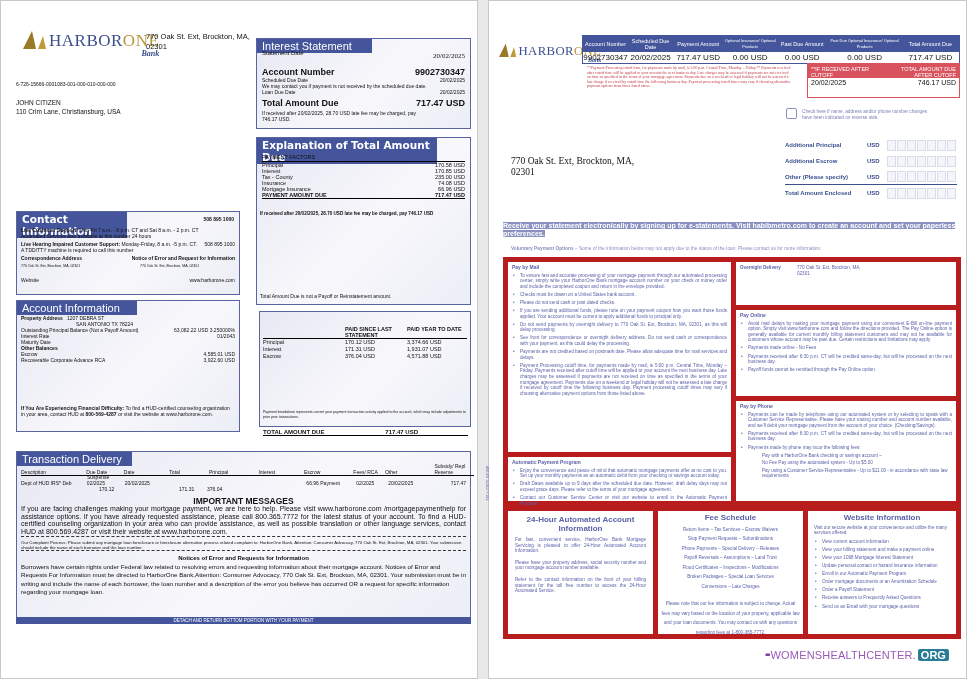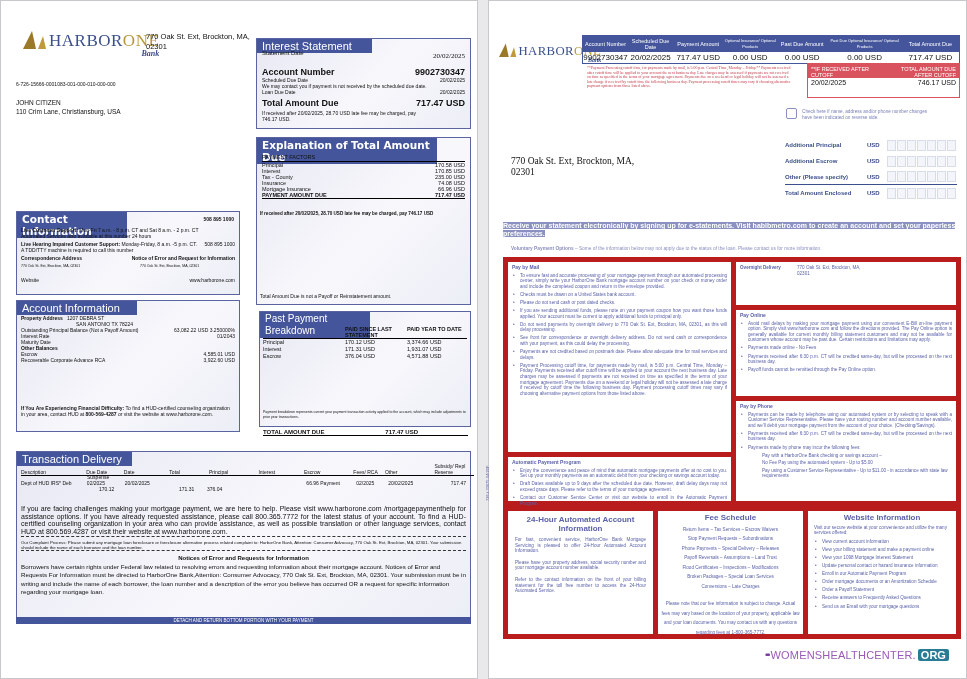--- a/index.html
+++ b/index.html
@@ -166,21 +166,20 @@
           <span>Recoverable Corporate Advance RCA</span>
           <span>3,922.60 USD</span>
         </div>
     </div>
     <div class="abs" style="left:4px;right:4px;top:104px;font-size:5px;line-height:6px">
       <b>If You Are Experiencing Financial Difficulty:</b> <span>To find a HUD-certified counseling organization in your area, contact HUD at</span> <b>800-569-4287</b> <span>or visit the website at www.harborone.com.</span>
     </div>
   </div>
 
   <div class="box" style="left:258px;top:310px;width:212px;height:116px">
-    <div class="box-title" style="width:110px;font-weight:normal;font-size:10px">Past Payment Breakdown</div>
     <div class="abs" style="left:3px;right:3px;top:14px;font-size:5.5px">
       <div style="display:flex;border-bottom:1px solid #000;font-weight:bold;line-height:6px">
         <span style="width:82px"></span>
           <span style="width:62px">PAID SINCE LAST STATEMENT</span>
           <span style="width:60px">PAID YEAR TO DATE</span>
       </div>
       <div id="past-rows">
           <div style="display: flex; line-height: 7px;">
             <span style="width: 82px;">Principal</span>
             <span style="width: 62px;">170.12 USD</span>
@@ -231,20 +230,21 @@
         <span style="width:50px">20/02/2025</span>
         <span style="width:28px;text-align:right">717.47</span>
       </div>
       <div style="display:flex">
           <span style="width:78px"></span>
           <span style="width:80px">170.12</span>
           <span style="width:28px">171.31</span>
           <span>376.04</span>
         </div>
     </div>
+    <div class="abs center" style="left:0;right:0;top:44px;font-size:8.5px;font-weight:bold">IMPORTANT MESSAGES</div>
     <div class="abs" style="left:4px;right:4px;top:53px;font-size:7px;line-height:7.5px;text-align:justify;border-bottom:1px dashed #333;padding-bottom:1px">If you are facing challenges making your mortgage payment, we are here to help. Please visit www.harborone.com /mortgagepaymenthelp for assistance options. If you have already requested assistance, please call 800.365.7772 for the latest status of your account. To find a HUD-certified counseling organization in your area who can provide assistance, as well as possible translation or other language services, contact HUD at 800.569.4287 or visit their website at www.harborone.com.</div>
     <div class="abs" style="left:4px;right:4px;top:88px;font-size:4.3px;line-height:5px;border-bottom:1px dashed #333">Our Complaint Process: Please submit any mortgage loan foreclosure or foreclosure alternative process related complaint to: HarborOne Bank, Attention: Consumer Advocacy, 770 Oak St. Ext, Brockton, MA, 02301. Your submission should include the name of each borrower and the loan number.</div>
     <div class="abs center" style="left:0;right:0;top:103px;font-size:6px;font-weight:bold">Notices of Error and Requests for Information</div>
     <div class="abs" style="left:4px;right:4px;top:111px;font-size:6.2px;line-height:8.3px">Borrowers have certain rights under Federal law related to resolving errors and requesting information about their mortgage account. Notices of Error and Requests For Information must be directed to HarborOne Bank,Attention: Consumer Advocacy, 770 Oak St. Ext, Brockton, MA, 02301.  Your submission must be in writing and include the name of each borrower, the loan number and a description of the error you believe has occurred OR a request for specific information regarding your mortgage loan.</div>
   </div>
   <div class="abs center" style="left:15px;width:455px;top:616px;height:7px;background:#44559b;color:#fff;font-size:4.5px;line-height:7px">DETACH AND RETURN BOTTOM PORTION WITH YOUR PAYMENT</div>
 </div>
 
 <div class="page" id="p2">
   <div class="logo" style="left:10px;top:38px;transform:scale(.75);transform-origin:left bottom">

